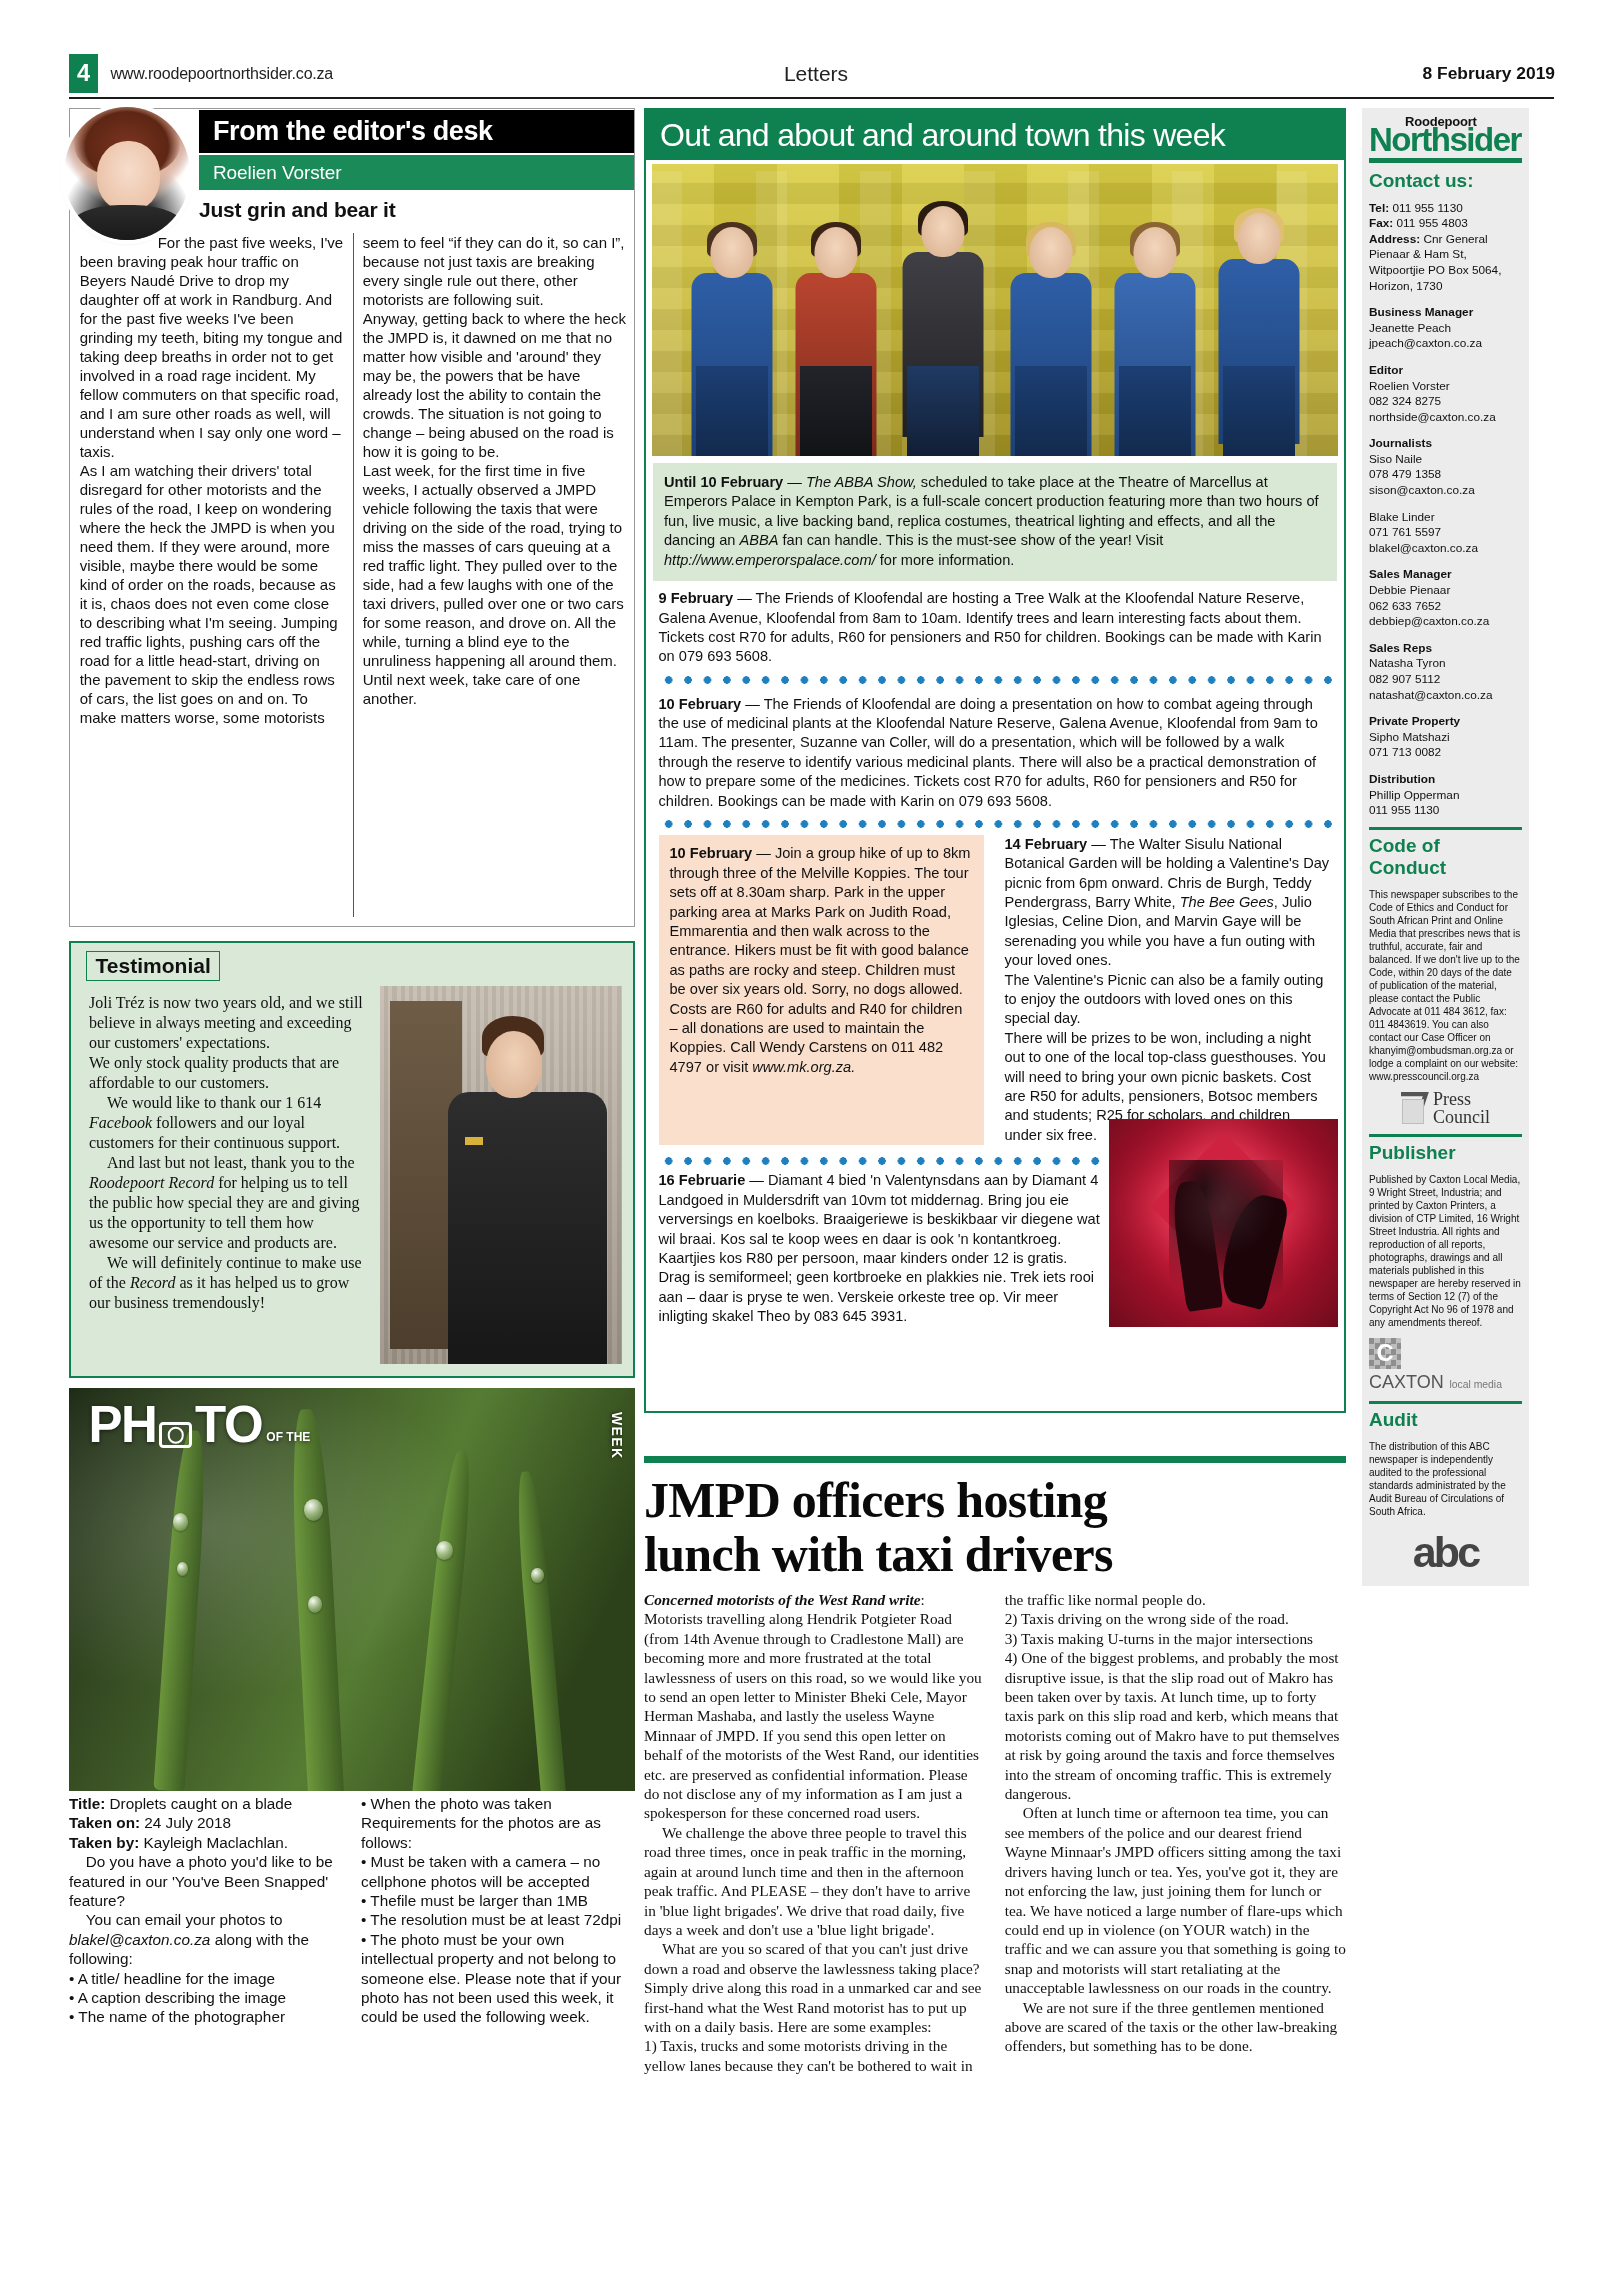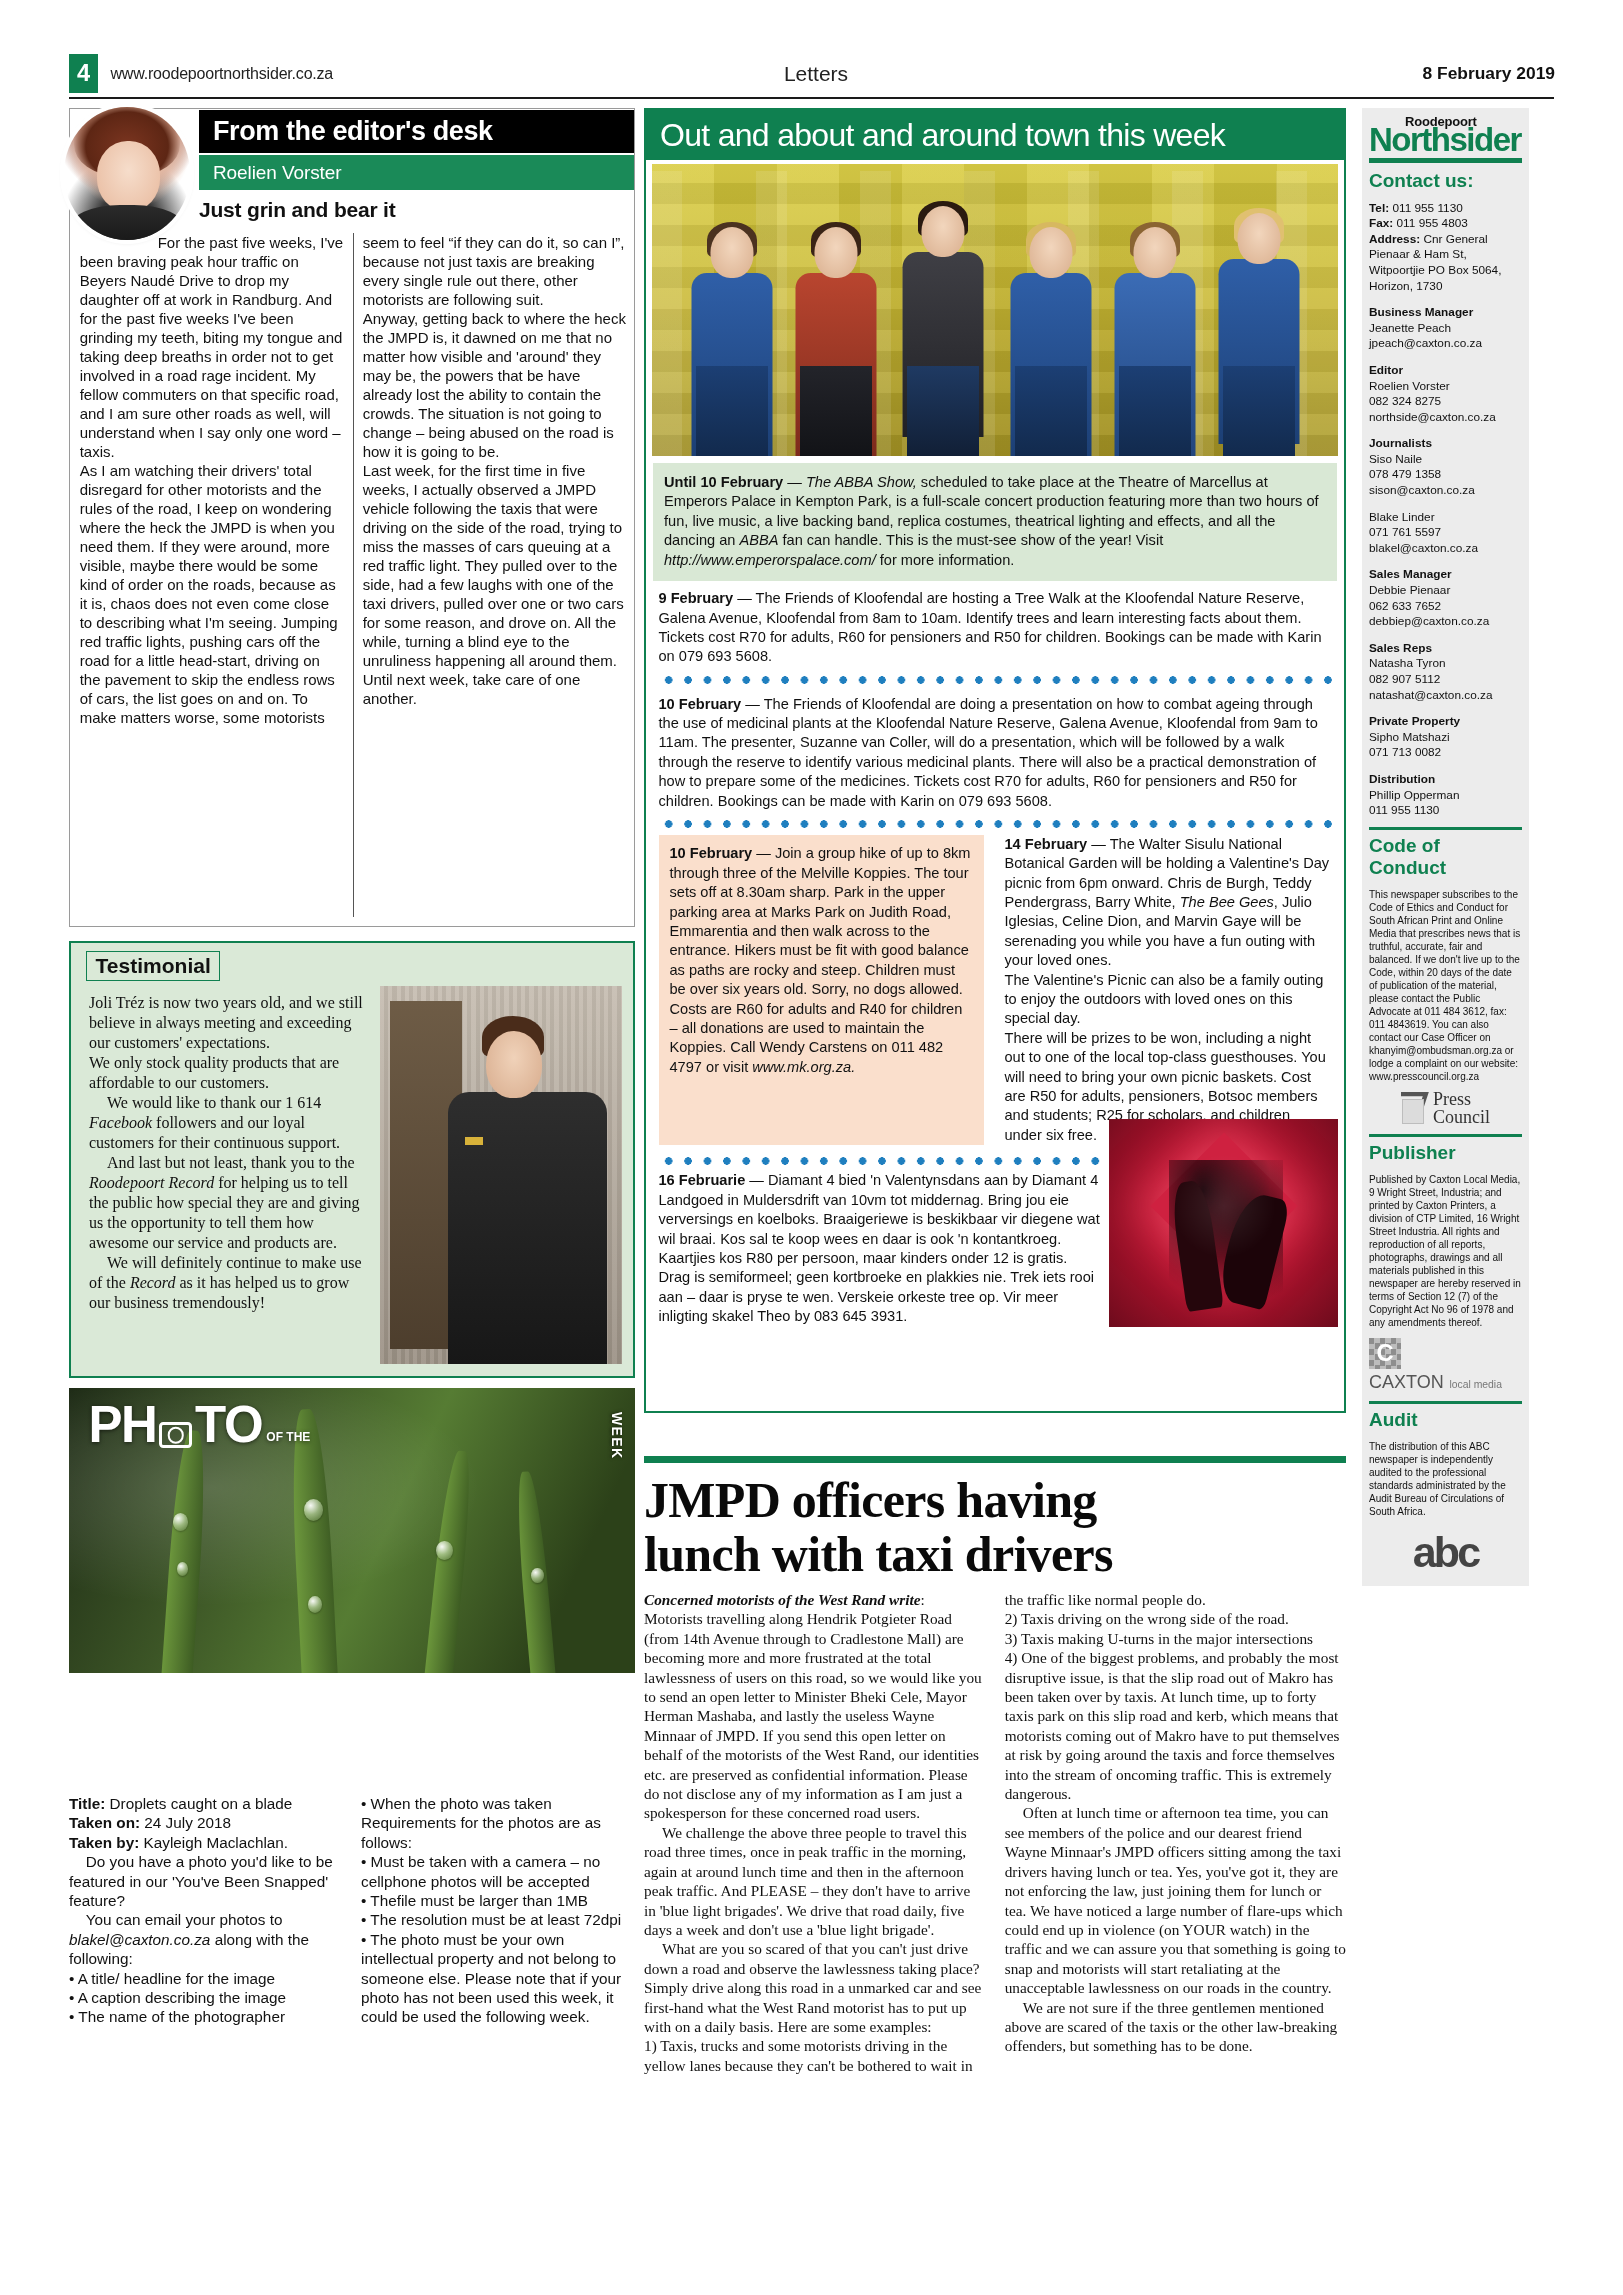--- a/index.html
+++ b/index.html
@@ -125,21 +125,21 @@
     background:#4a2c1a;
   }
   .tp-person-body {
     position:absolute; left:28%; top:28%; width:66%; height:72%;
     background:linear-gradient(180deg,#2e2e2e 0%, #171717 100%); border-radius:21px 21px 0 0;
   }
   .tp-badge { position:absolute; left:35%; top:40%; width:18px; height:8.3px; background:#d8b23a; }
 
   
   .photo-week {
-    position:absolute; left:69px; top:1388px; width:566px; height:285px;
+    position:absolute; left:69px; top:1388px; width:566px; height:403px;
     overflow:hidden; background:#2c3d21;
   }
   .pw-img {
     position:absolute; inset:0;
     background:
       radial-gradient(ellipse at 25% 35%, rgba(255,255,255,.18), rgba(255,255,255,0) 45%),
       linear-gradient(115deg, #1e2b16 0%, #3c5526 30%, #567c33 55%, #2c4119 85%);
   }
   .pw-blade {
     position:absolute; background:linear-gradient(90deg,#6f9b3d,#3d5c22);
@@ -509,21 +509,21 @@
       <div class="oa-valentine">
         <div class="vdancer"></div>
         <div class="vd1"></div>
         <div class="vd2"></div>
       </div>
     </div>
   </div>
 
   <div class="jmpd-rule"></div>
   <div class="jmpd-title">
-    <div>JMPD officers having</div>
+    <div>JMPD officers hosting</div>
     <div>lunch with taxi drivers</div>
   </div>
   <div class="jmpd-cols">
     <p><em><b>Concerned motorists of the West Rand write</b></em><span>: Motorists travelling along Hendrik Potgieter Road (from 14th Avenue through to Cradlestone Mall) are becoming more and more frustrated at the total lawlessness of users on this road, so we would like you to send an open letter to Minister Bheki Cele, Mayor Herman Mashaba, and lastly the useless Wayne Minnaar of JMPD. If you send this open letter on behalf of the motorists of the West Rand, our identities etc. are preserved as confidential information. Please do not disclose any of my information as I am just a spokesperson for these concerned road users.</span></p>
     <p class="ind">We challenge the above three people to travel this road three times, once in peak traffic in the morning, again at around lunch time and then in the afternoon peak traffic. And PLEASE – they don't have to arrive in 'blue light brigades'. We drive that road daily, five days a week and don't use a 'blue light brigade'.</p>
     <p class="ind">What are you so scared of that you can't just drive down a road and observe the lawlessness taking place? Simply drive along this road in a unmarked car and see first-hand what the West Rand motorist has to put up with on a daily basis. Here are some examples:</p>
     <p>1) Taxis, trucks and some motorists driving in the yellow lanes because they can't be bothered to wait in the traffic like normal people do.</p>
     <p>2) Taxis driving on the wrong side of the road.</p>
     <p>3) Taxis making U-turns in the major intersections</p>
     <p>4) One of the biggest problems, and probably the most disruptive issue, is that the slip road out of Makro has been taken over by taxis. At lunch time, up to forty taxis park on this slip road and kerb, which means that motorists coming out of Makro have to put themselves at risk by going around the taxis and force themselves into the stream of oncoming traffic. This is extremely dangerous.</p>

